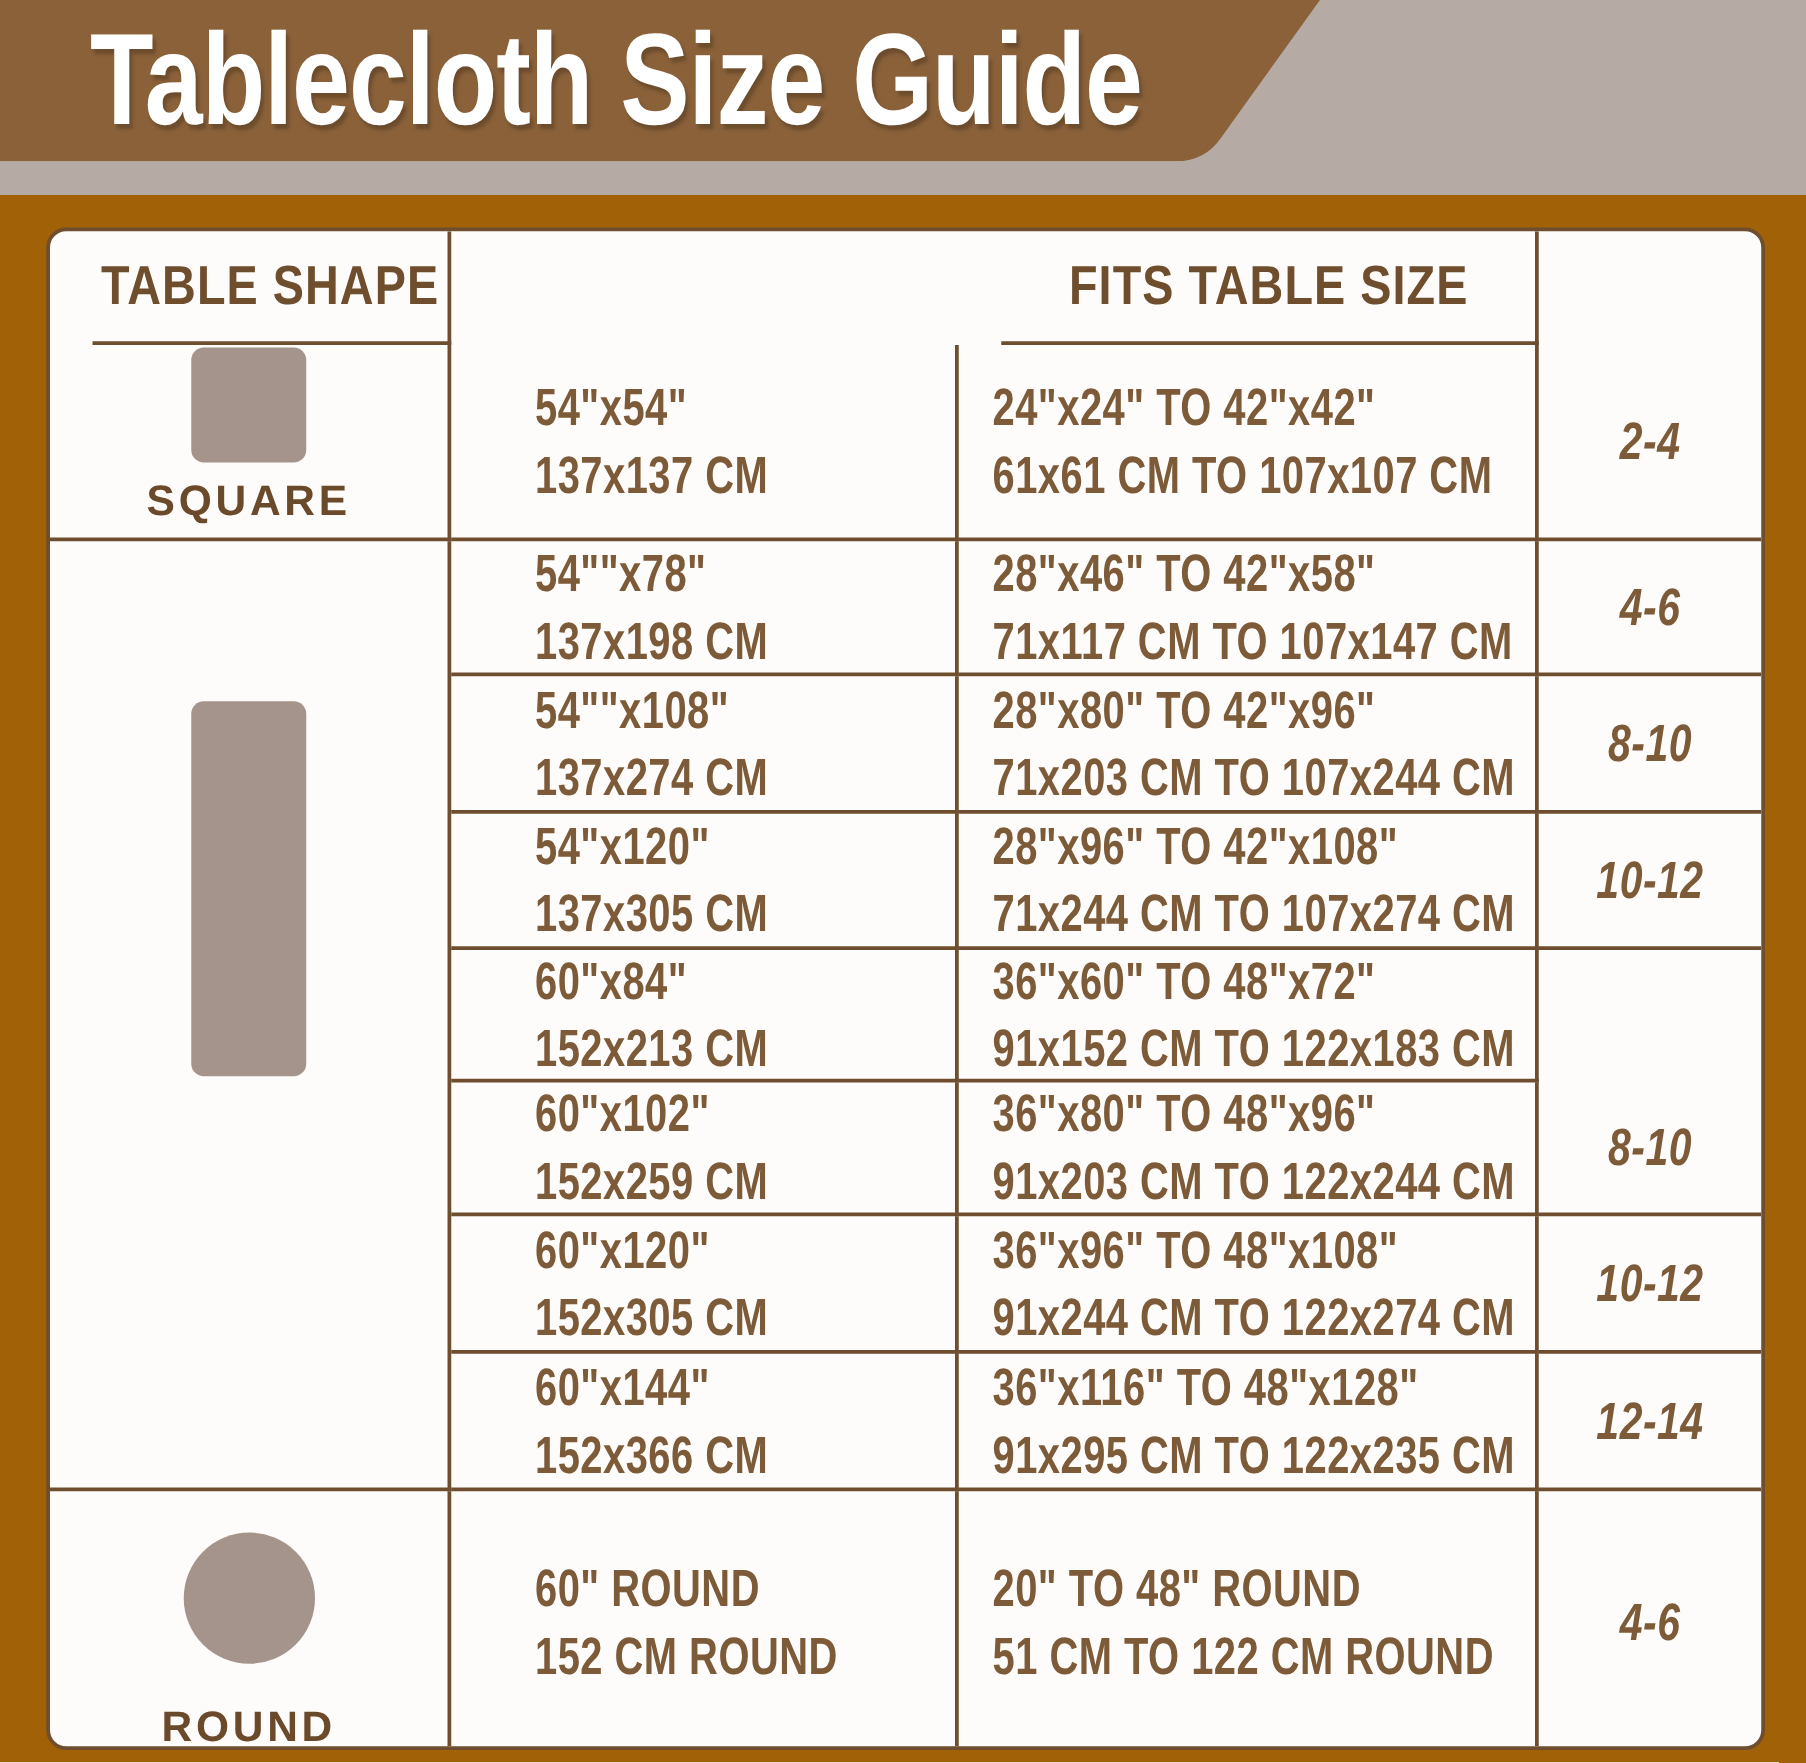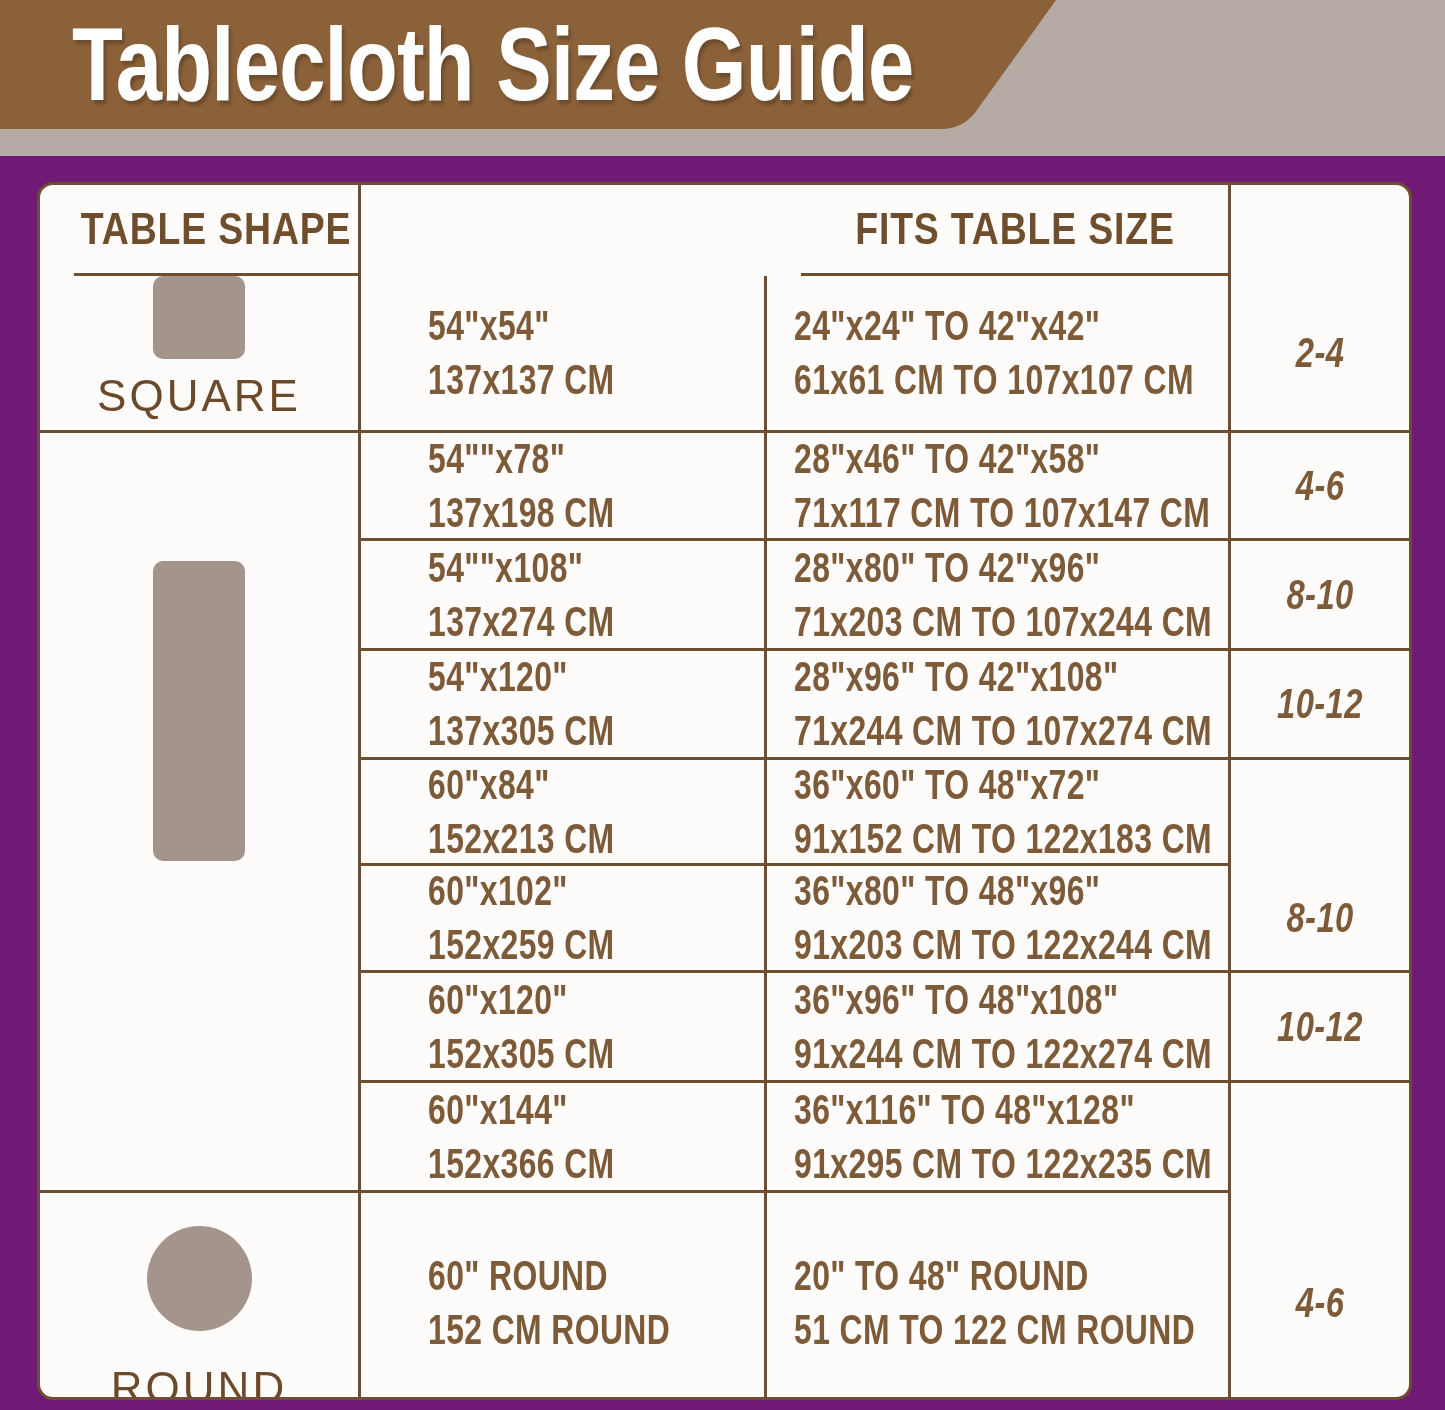--- a/index.html
+++ b/index.html
@@ -1,19 +1,19 @@
 <!DOCTYPE html>
 <html><head>
 <meta charset="utf-8">
 <style>
   html,body{margin:0;padding:0;}
   .page{
     position:relative;
     width:1445px;height:1410px;
-    background:#701a75;
+    background:#a16207;
     font-family:"Liberation Sans", sans-serif;
     overflow:hidden;
   }
   
   .grey-band{
     position:absolute;left:0;top:0;width:1445px;height:156px;
     background:#b5aba4;
   }
   .banner-svg{position:absolute;left:0;top:0;}
   .title{
@@ -53,21 +53,21 @@
   .fits-col{padding-left:27px;}
   .line{
     font-size:42px;font-weight:700;line-height:54px;white-space:nowrap;
     transform:scaleX(0.76);transform-origin:left center;letter-spacing:0.5px;
   }
   .seats-col{align-items:center;font-style:italic;}
   .seats-col .line{transform:scaleX(0.78);transform-origin:center center;}
   
   .shape-cell{align-items:center;color:#6b4a2c;}
   .shape-label{
-    font-size:44px;font-weight:400;letter-spacing:3px;white-space:nowrap;
+    font-size:34px;font-weight:700;letter-spacing:3px;white-space:nowrap;
   }
   .sq-cell{justify-content:flex-end;padding-bottom:9px;}
   .shape-square{width:92px;height:92px;background:#a5948b;border-radius:10px;margin-bottom:12px;}
   .rect-cell{justify-content:flex-start;padding-top:128px;}
   .shape-rect{width:92px;height:300px;background:#a5948b;border-radius:10px;}
   .rect-cell .shape-label{margin-top:44px;}
   .round-cell{justify-content:flex-start;padding-top:33px;}
   .shape-circle{width:105px;height:105px;background:#a5948b;border-radius:50%;}
   .round-cell .shape-label{margin-top:32px;}
 </style>
@@ -183,20 +183,23 @@
     </div>
 
     <div class="cell size-col br bb" style="grid-area:9/2">
       <div class="line">60"x144"</div>
       <div class="line">152x366 CM</div>
     </div>
     <div class="cell fits-col br bb" style="grid-area:9/3">
       <div class="line">36"x116" TO 48"x128"</div>
       <div class="line">91x295 CM TO 122x235 CM</div>
     </div>
+    <div class="cell seats-col bb" style="grid-area:9/4">
+      <div class="line">12-14</div>
+    </div>
 
     <div class="cell shape-cell round-cell br" style="grid-area:10/1">
       <div class="shape-circle"></div>
       <div class="shape-label">ROUND</div>
     </div>
     <div class="cell size-col br" style="grid-area:10/2">
       <div class="line">60" ROUND</div>
       <div class="line">152 CM ROUND</div>
     </div>
     <div class="cell fits-col br" style="grid-area:10/3">

